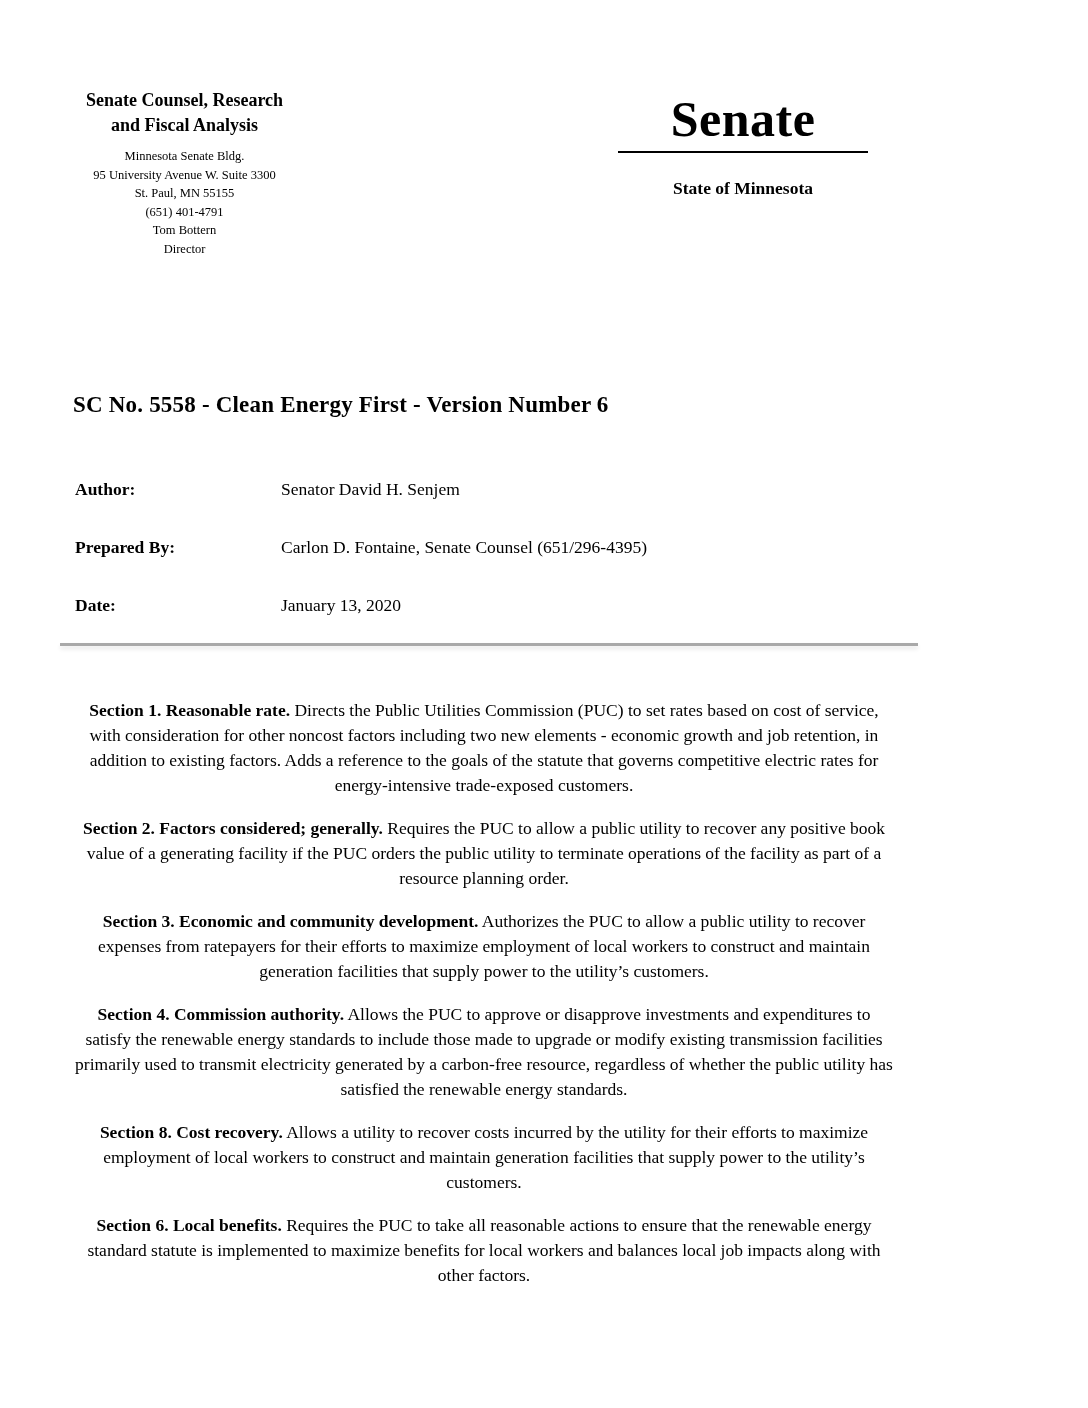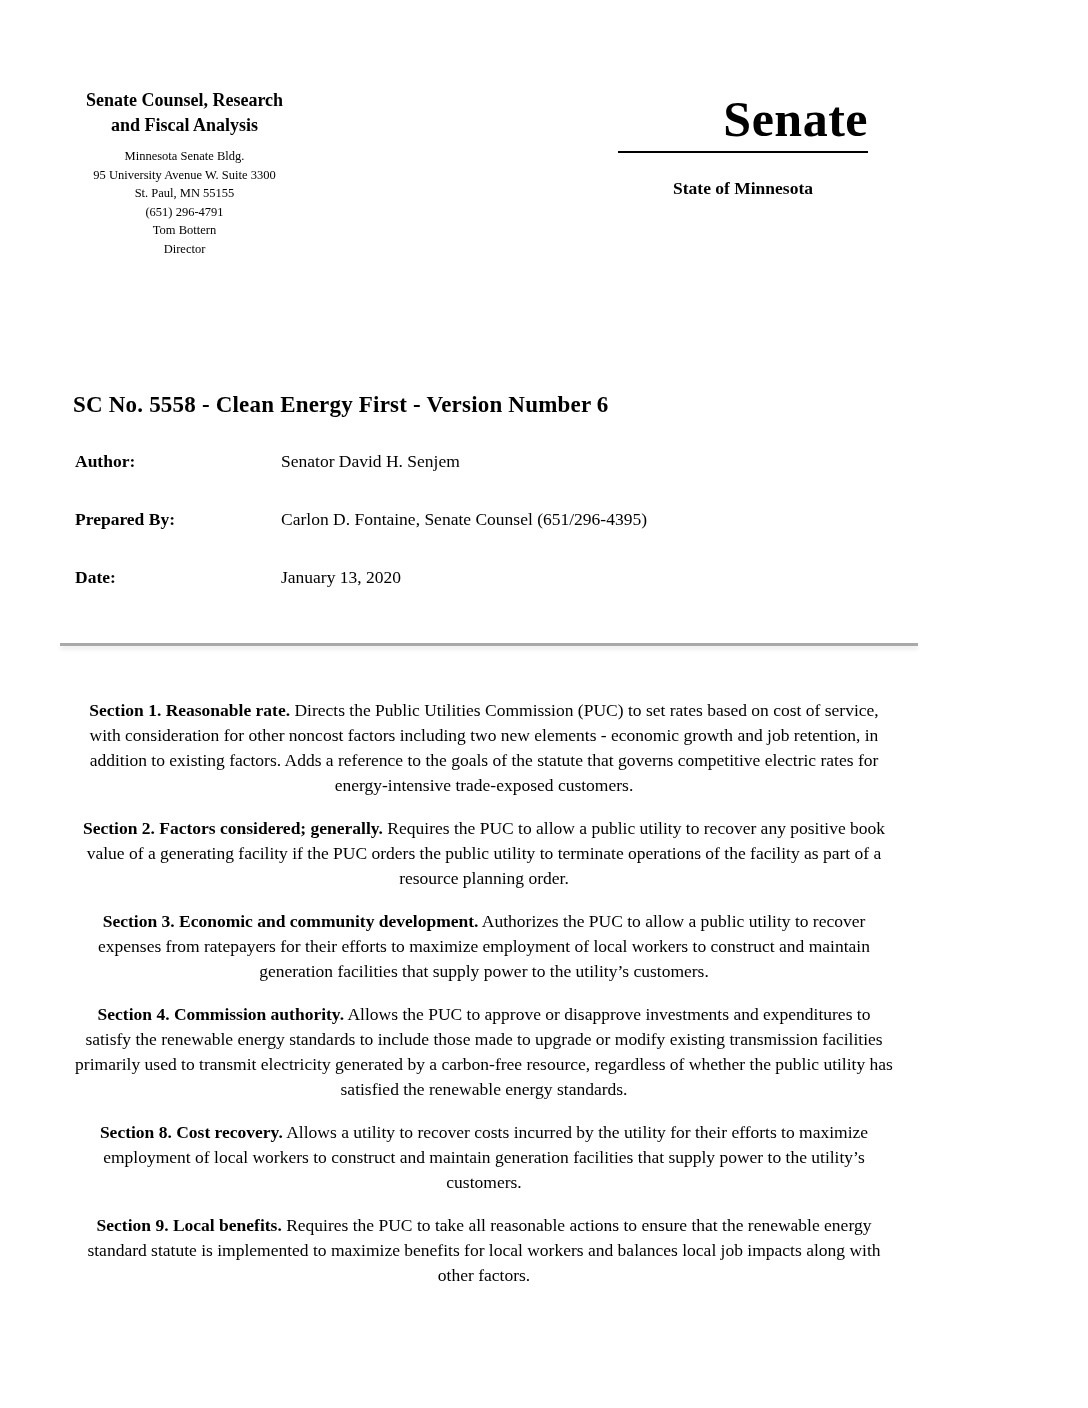--- a/index.html
+++ b/index.html
@@ -45,21 +45,20 @@
     left: 618px;
     top: 94px;
     width: 250px;
     text-align: center;
   }
   .logo-title {
     font-size: 50px;
     font-weight: bold;
     line-height: 50px;
     letter-spacing: 0.5px;
-    text-align: right;
   }
   .logo-rule {
     border-top: 2.5px solid #000;
     margin-top: 7px;
   }
   .logo-subtitle {
     margin-top: 25px;
     font-size: 17.5px;
     font-weight: bold;
   }
@@ -76,21 +75,21 @@
   }
 
   
   .meta {
     position: absolute;
     left: 75px;
     top: 450px;
     font-size: 17.5px;
     line-height: 22px;
   }
-  .meta-row { display: flex; margin-bottom: 36px; }
+  .meta-row { display: flex; margin-bottom: 36px; margin-top: 28px; }
   .meta-label { width: 206px; font-weight: bold; }
   .meta-value { white-space: nowrap; }
 
   
   .divider {
     position: absolute;
     left: 60px;
     top: 643px;
     width: 858px;
     height: 3px;
@@ -118,21 +117,21 @@
 
   <div class="office">
     <div class="office-name">
       <div>Senate Counsel, Research</div>
       <div>and Fiscal Analysis</div>
     </div>
     <div class="office-address">
       <div>Minnesota Senate Bldg.</div>
       <div>95 University Avenue W. Suite 3300</div>
       <div>St. Paul, MN 55155</div>
-      <div>(651) 296-4791</div>
+      <div>(651) 401-4791</div>
       <div>Tom Bottern</div>
       <div>Director</div>
     </div>
   </div>
 
   <div class="logo">
     <div class="logo-title">Senate</div>
     <div class="logo-rule"></div>
     <div class="logo-subtitle">State of Minnesota</div>
   </div>
@@ -155,16 +154,16 @@
   </div>
 
   <div class="divider"></div>
 
   <div class="content">
     <p class="section"><span class="section-heading">Section 1. Reasonable rate.</span> <span>Directs the Public Utilities Commission (PUC) to set rates based on cost of service, with consideration for other noncost factors including two new elements - economic growth and job retention, in addition to existing factors. Adds a reference to the goals of the statute that governs competitive electric rates for energy-intensive trade-exposed customers.</span></p>
     <p class="section"><span class="section-heading">Section 2. Factors considered; generally.</span> <span>Requires the PUC to allow a public utility to recover any positive book value of a generating facility if the PUC orders the public utility to terminate operations of the facility as part of a resource planning order.</span></p>
     <p class="section"><span class="section-heading">Section 3. Economic and community development.</span> <span>Authorizes the PUC to allow a public utility to recover expenses from ratepayers for their efforts to maximize employment of local workers to construct and maintain generation facilities that supply power to the utility’s customers.</span></p>
     <p class="section"><span class="section-heading">Section 4. Commission authority.</span> <span>Allows the PUC to approve or disapprove investments and expenditures to satisfy the renewable energy standards to include those made to upgrade or modify existing transmission facilities primarily used to transmit electricity generated by a carbon-free resource, regardless of whether the public utility has satisfied the renewable energy standards.</span></p>
     <p class="section"><span class="section-heading">Section 8. Cost recovery.</span> <span>Allows a utility to recover costs incurred by the utility for their efforts to maximize employment of local workers to construct and maintain generation facilities that supply power to the utility’s customers.</span></p>
-    <p class="section"><span class="section-heading">Section 9. Local benefits.</span> <span>Requires the PUC to take all reasonable actions to ensure that the renewable energy standard statute is implemented to maximize benefits for local workers and balances local job impacts along with other factors.</span></p>
+    <p class="section"><span class="section-heading">Section 6. Local benefits.</span> <span>Requires the PUC to take all reasonable actions to ensure that the renewable energy standard statute is implemented to maximize benefits for local workers and balances local job impacts along with other factors.</span></p>
   </div>
 
 </div>
 
 </body></html>

